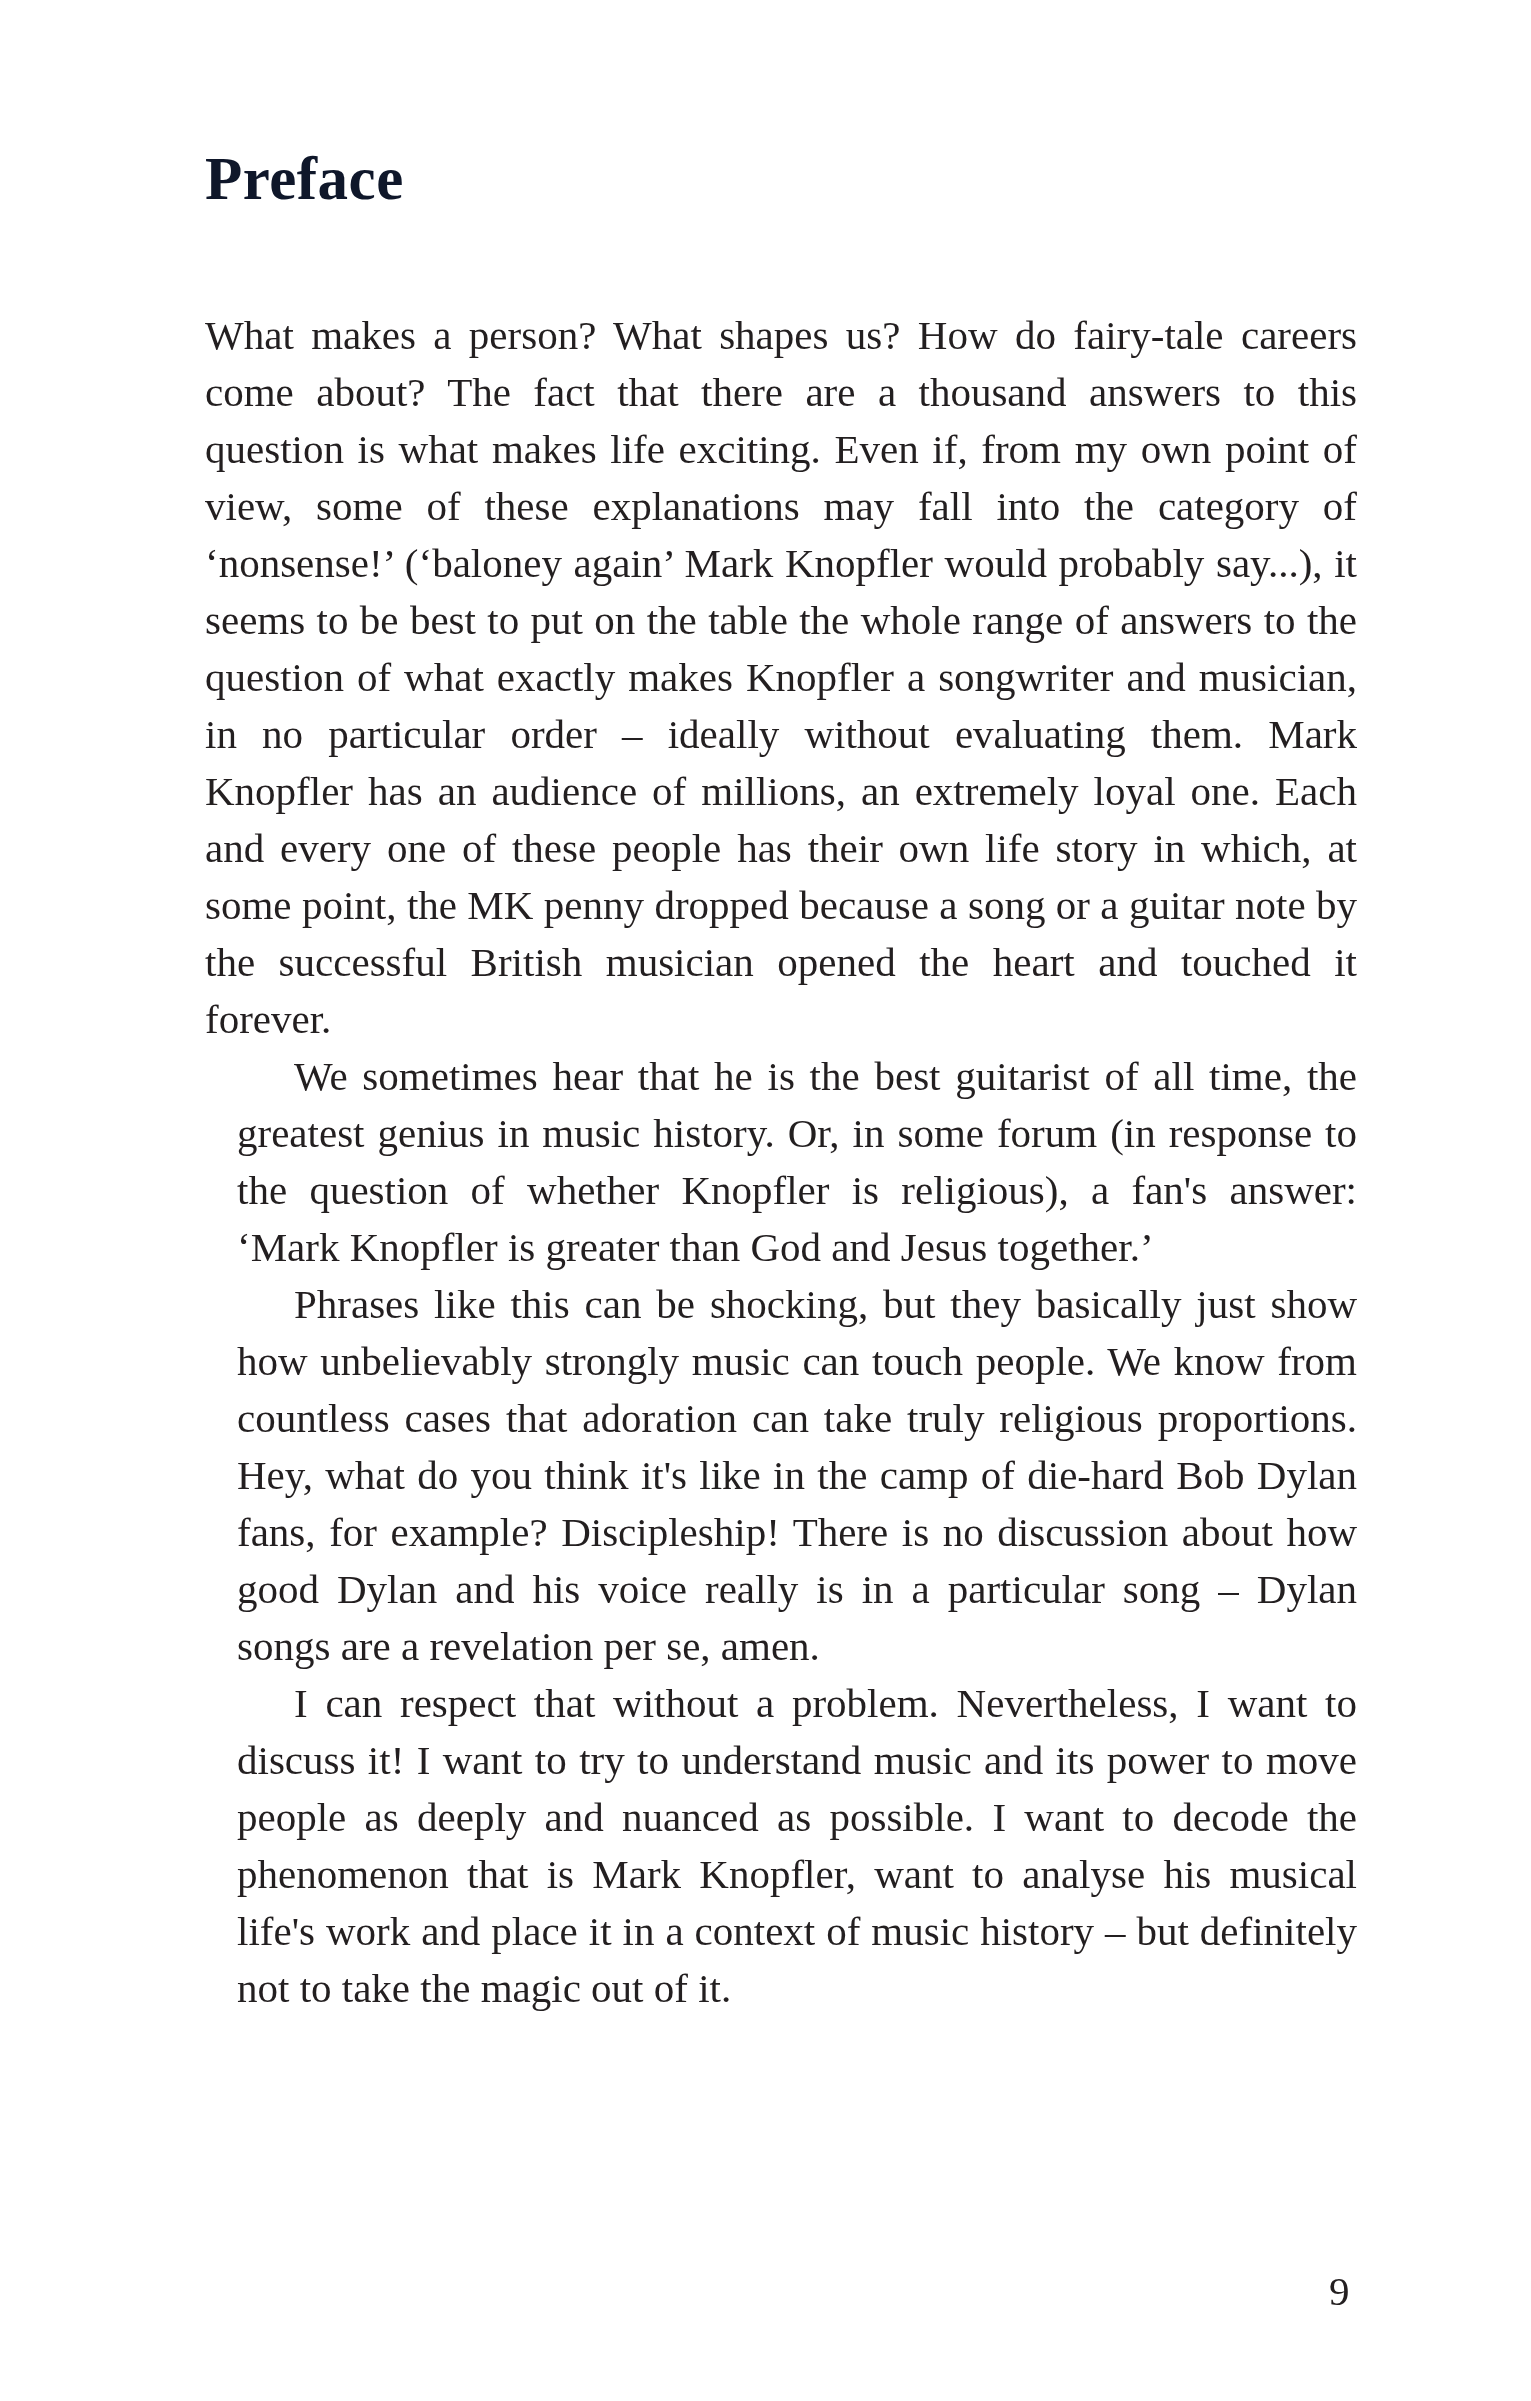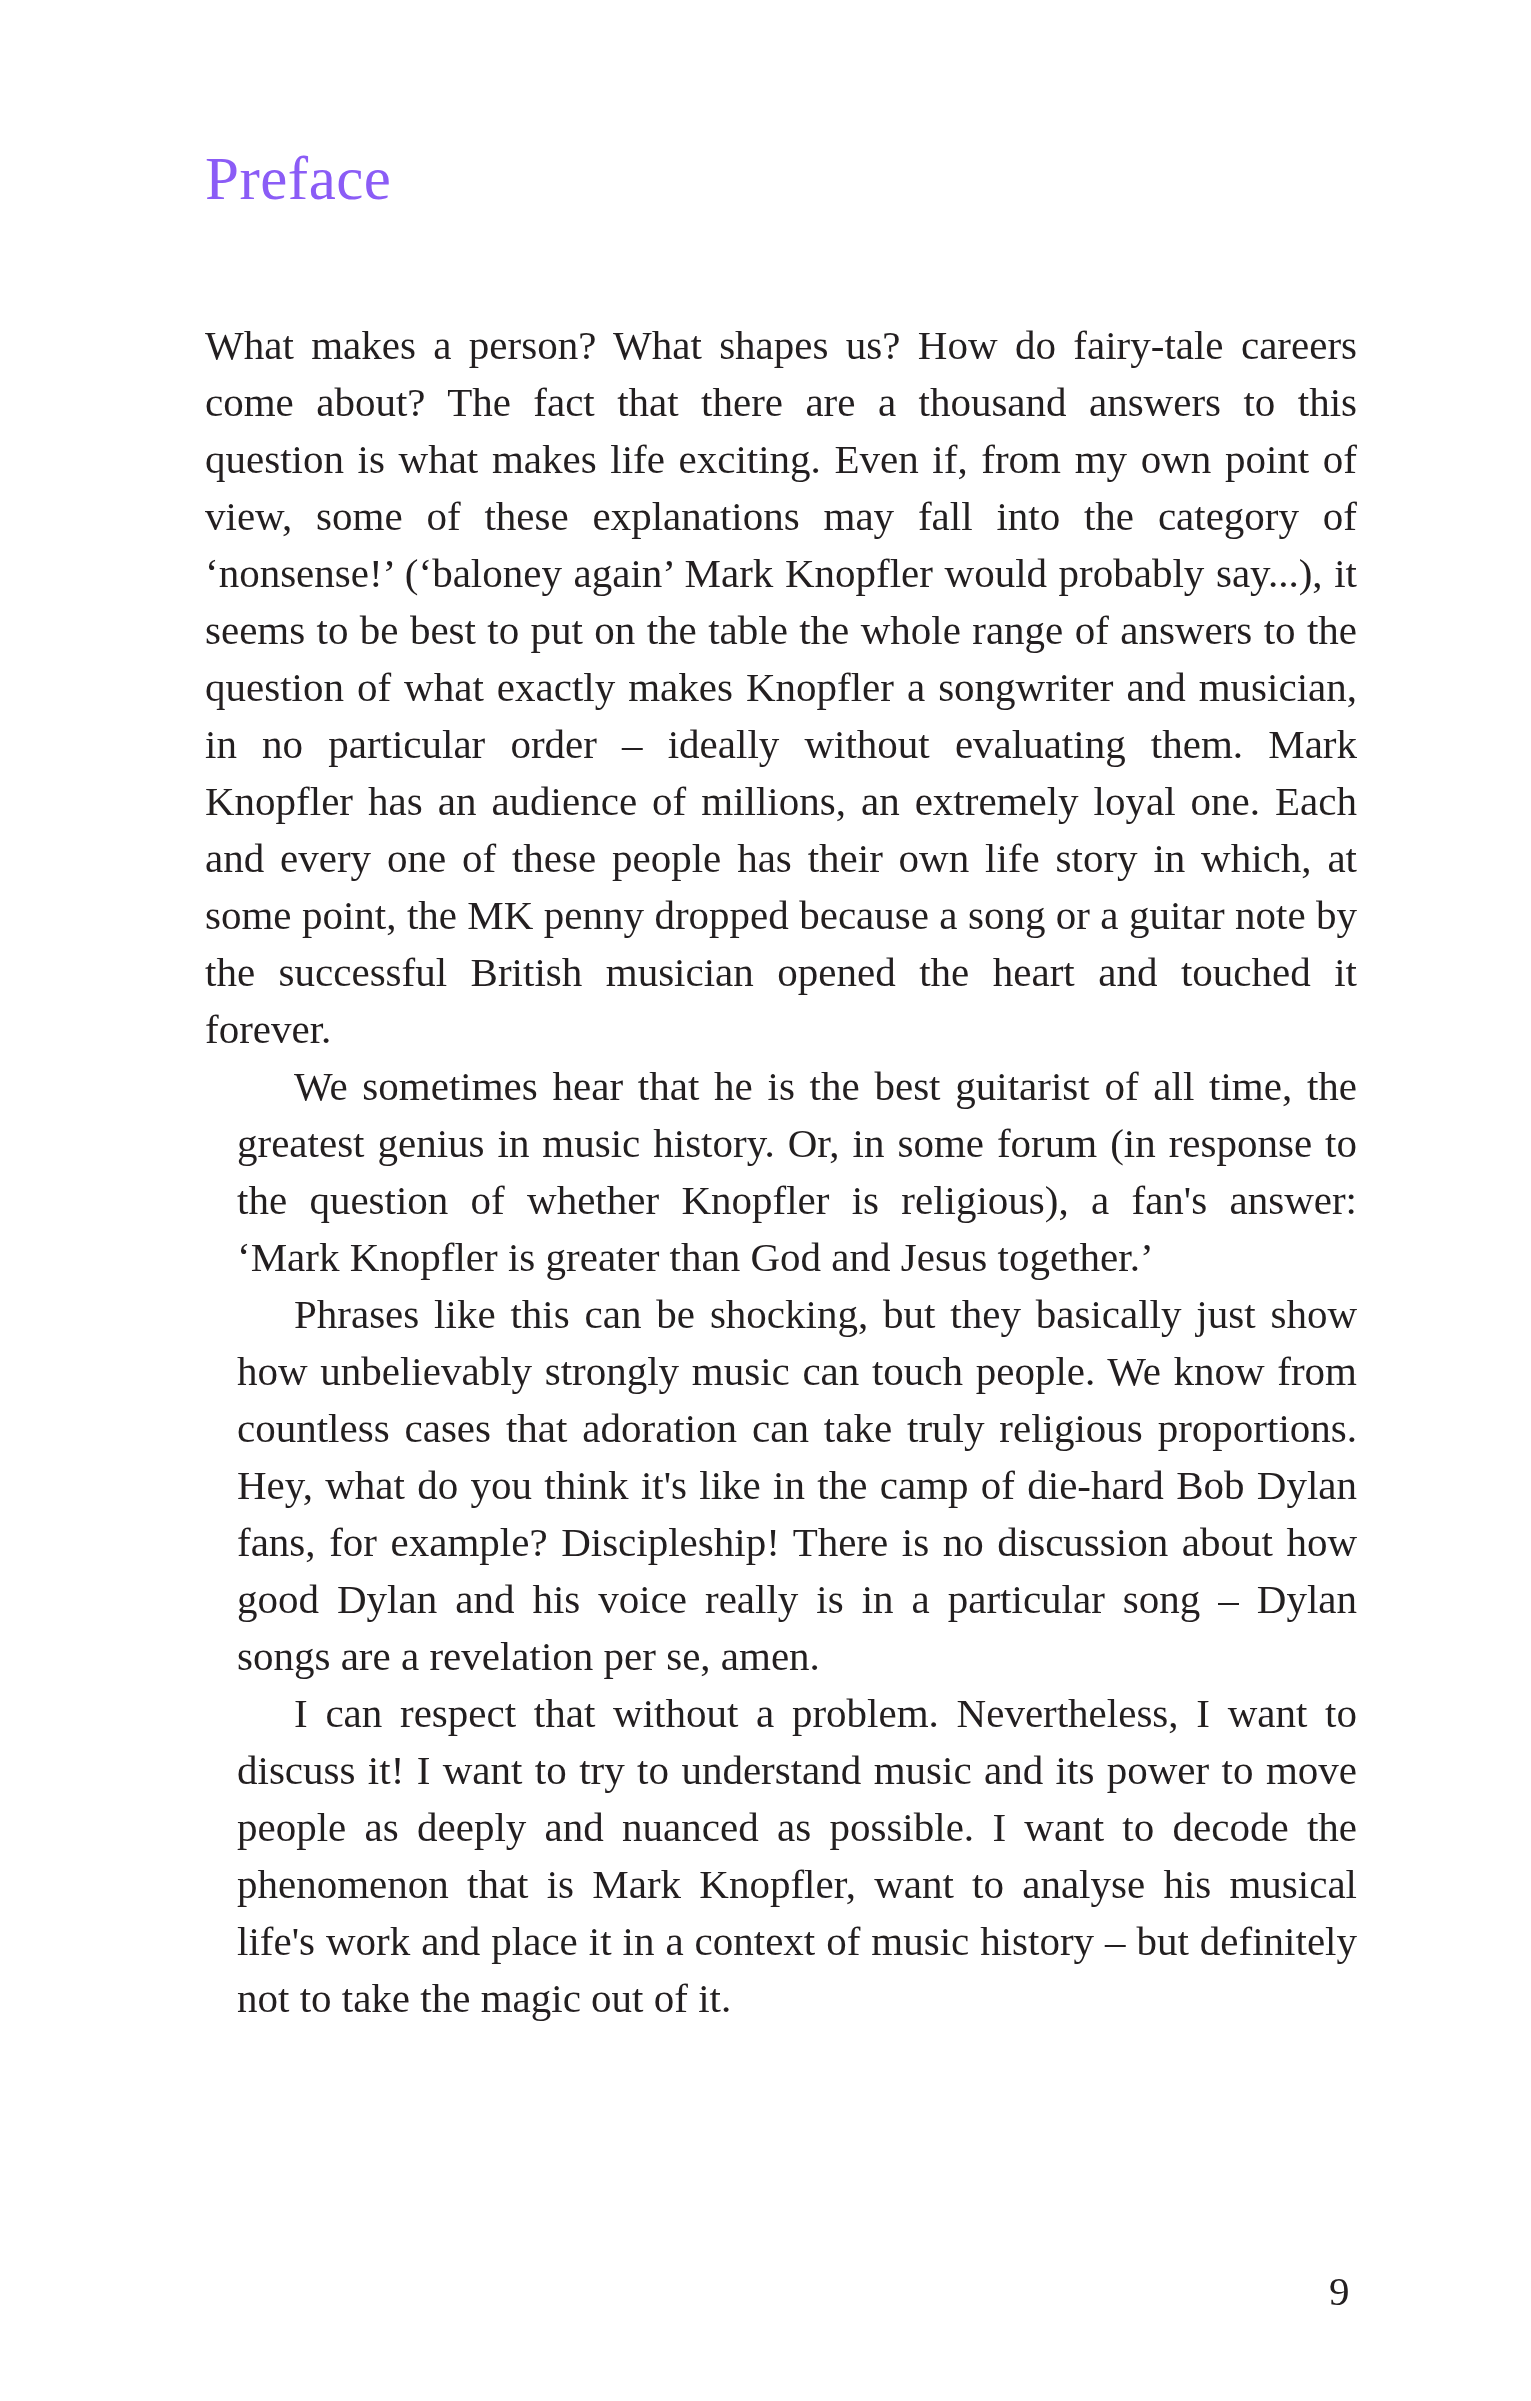--- a/index.html
+++ b/index.html
@@ -1,23 +1,23 @@
 <!DOCTYPE html>
 <html style="font-size:7.7px"><head>
 <meta charset="utf-8">
 <style>
   html, body { margin:0; padding:0; background:#ffffff; }
   body { width:1532px; height:2439px; position:relative; overflow:hidden; }
   h1 {
     position:absolute; left:205px; top:144px; margin:0;
     font-family:"Liberation Serif","DejaVu Serif",serif;
-    font-weight:normal; font-size:61px; color:#8b5cf6; letter-spacing:0.5px;
+    font-weight:bold; font-size:61px; color:#0f172a; letter-spacing:0.5px;
   }
   .body-text {
-    position:absolute; left:205px; top:317px; width:1152px;
+    position:absolute; left:205px; top:307px; width:1152px;
     font-family:"Liberation Serif","DejaVu Serif",serif;
     font-size:41px; line-height:57px; color:#231f20;
     text-align:justify; hyphens:none;
   }
   .body-text p { margin:0; text-indent:0; }
   .body-text p + p { text-indent:57px;margin-left:32px; }
   .page-number {
     position:absolute; left:1329px; top:2267px;
     font-family:"Liberation Serif","DejaVu Serif",serif;
     font-size:41px; color:#231f20;

